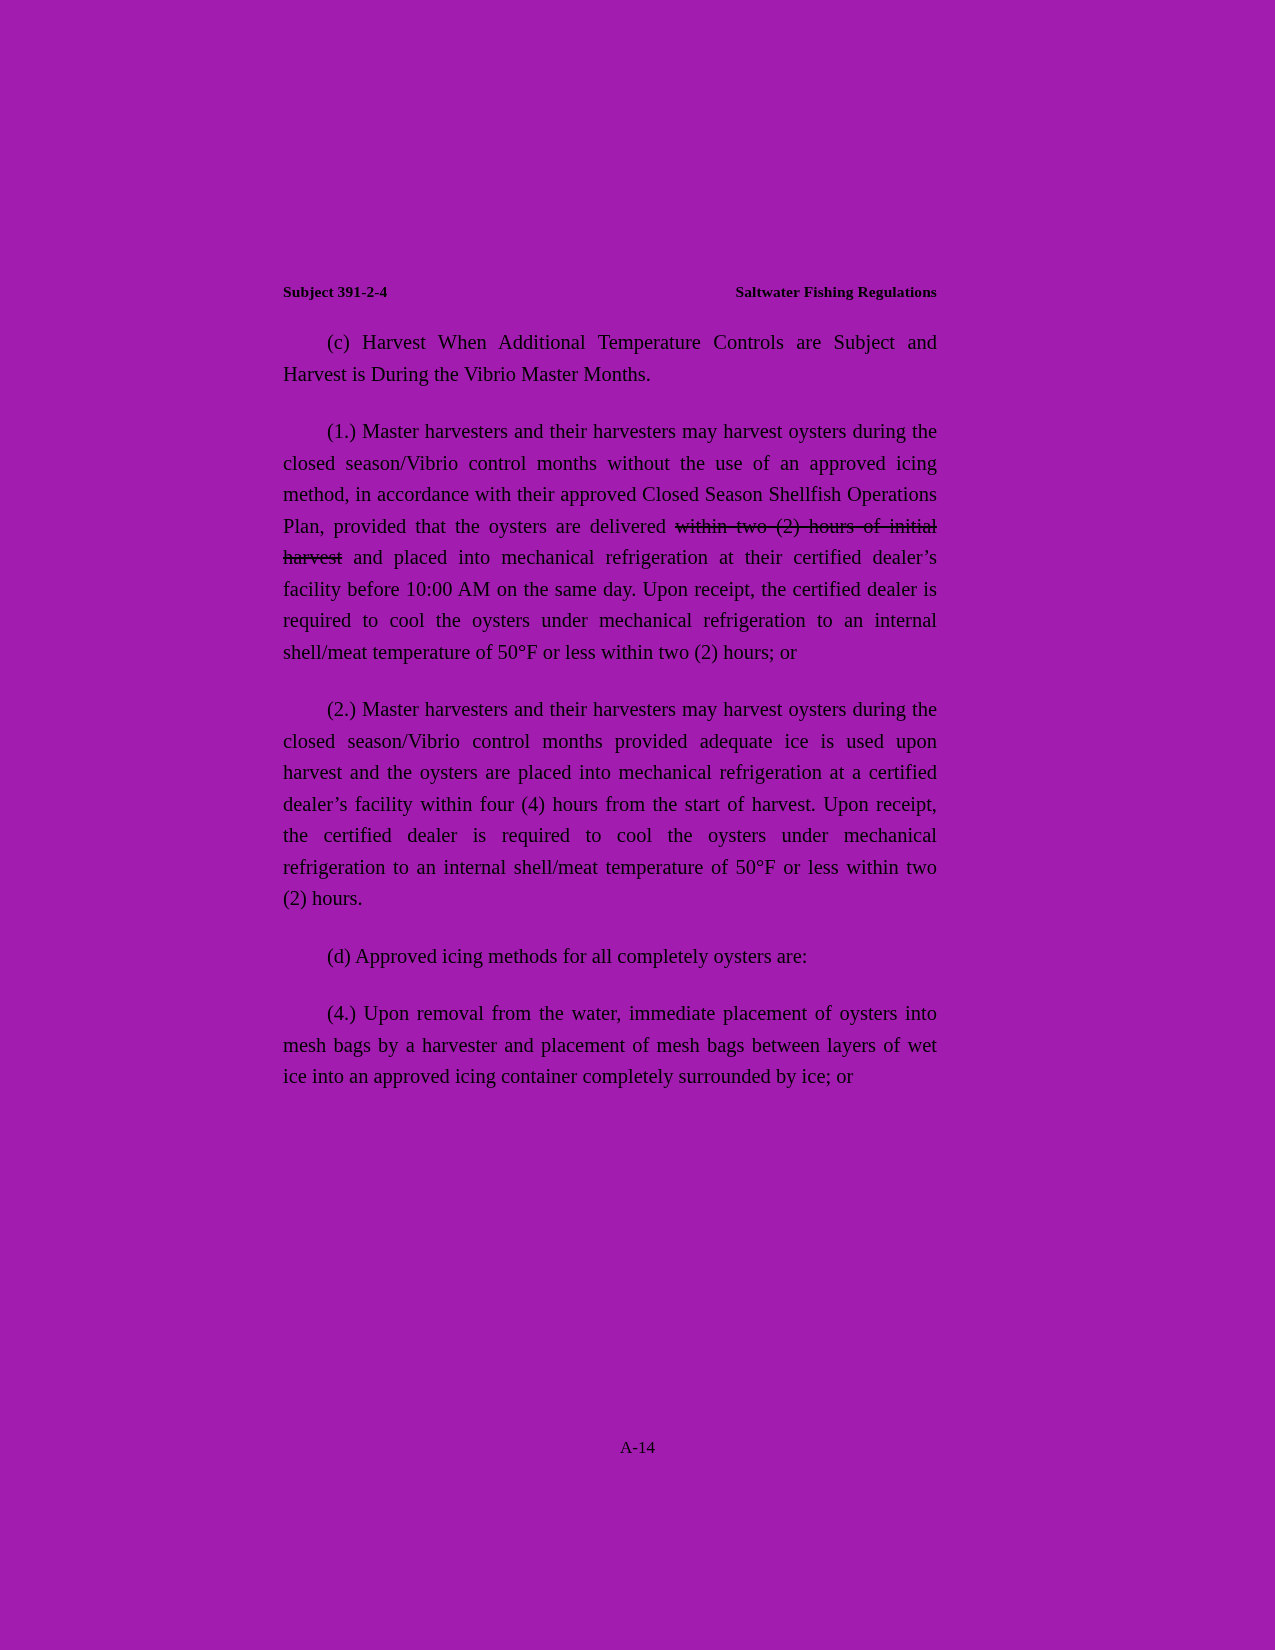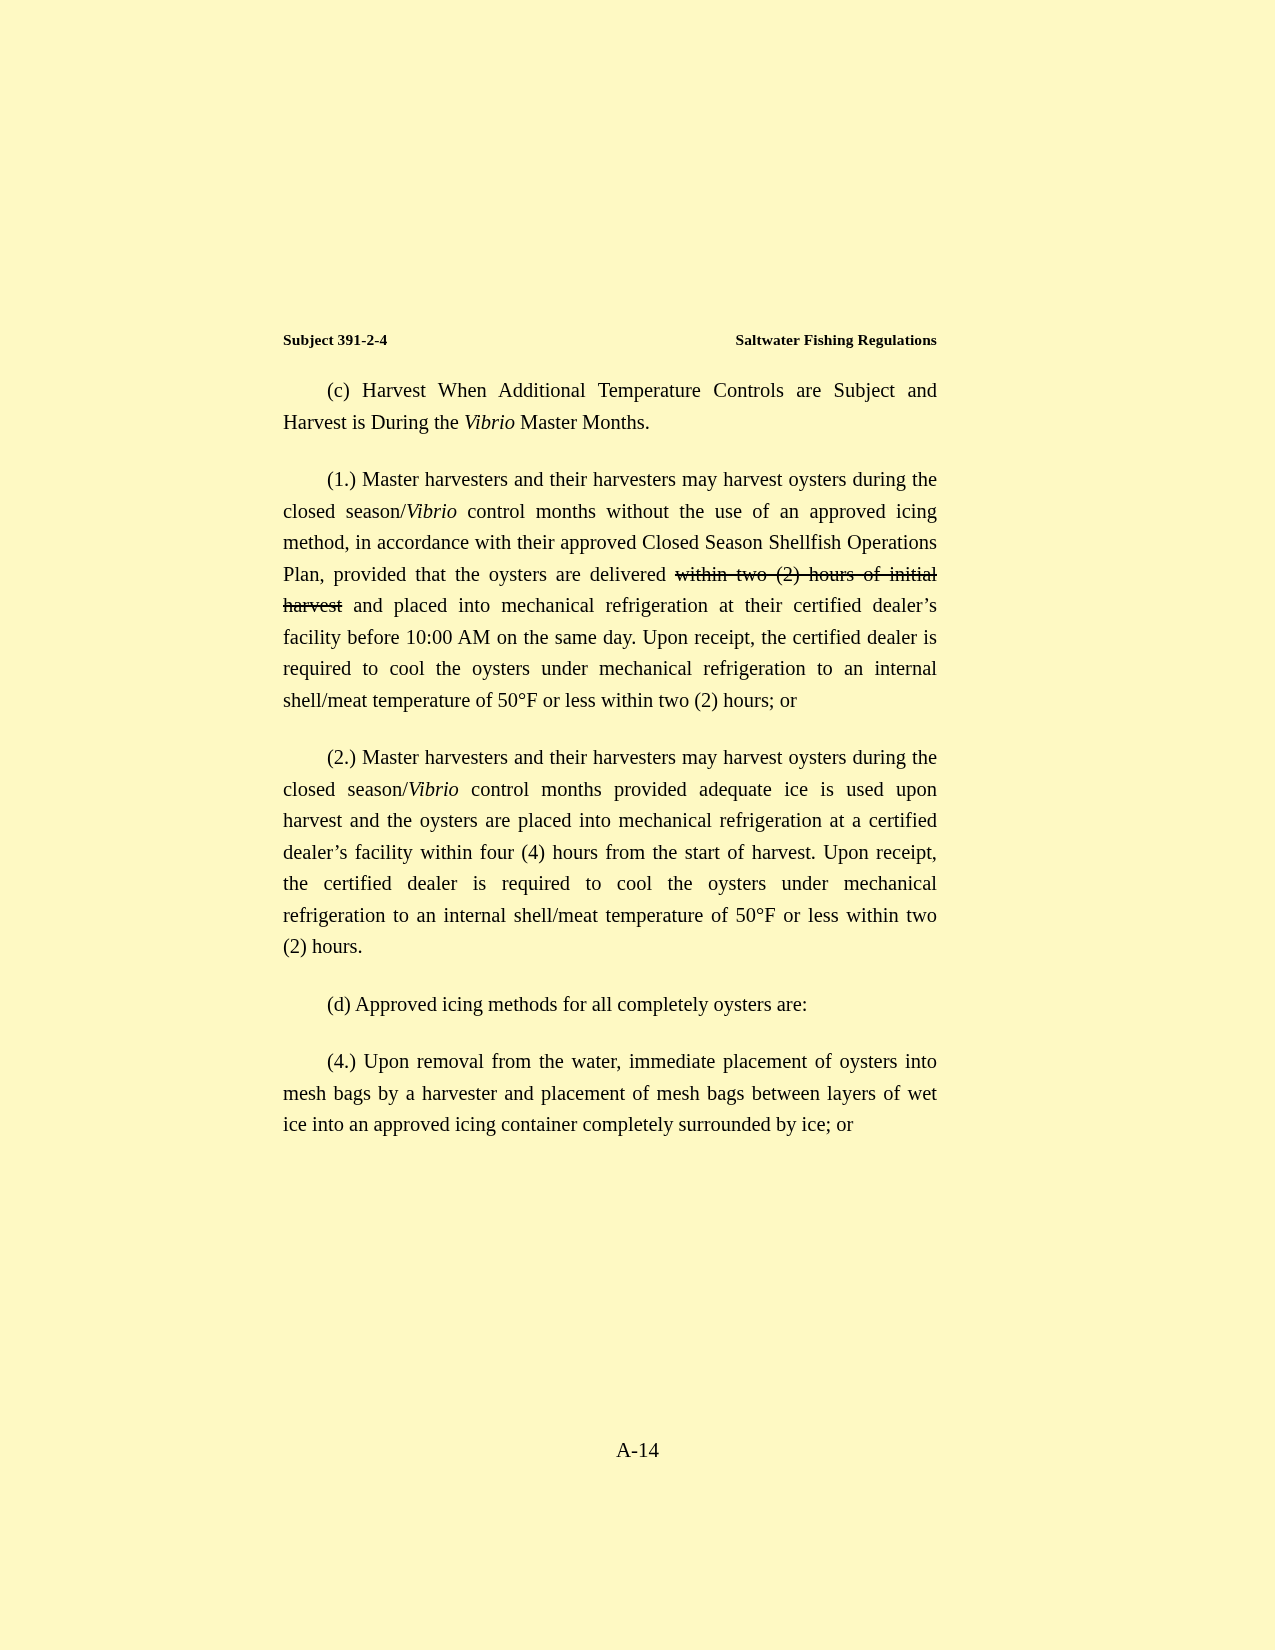--- a/index.html
+++ b/index.html
@@ -4,21 +4,21 @@
 <style>
   html, body {
     margin: 0;
     padding: 0;
     background: #ffffff;
   }
   .page {
     position: relative;
     width: 1275px;
     height: 1650px;
-    background: #fef9c3;
+    background: #a21caf;
     margin: 0 auto;
     overflow: hidden;
     font-family: "Liberation Serif", "DejaVu Serif", serif;
     color: #000000;
   }
   .content {
     position: absolute;
     left: 283px;
     top: 283px;
     width: 654px;
@@ -26,43 +26,43 @@
   .running-head {
     display: flex;
     justify-content: space-between;
     align-items: baseline;
     font-weight: bold;
     font-size: 15.5px;
     letter-spacing: 0.1px;
     margin-bottom: 26px;
   }
   .running-head .left  { white-space: nowrap; }
-  .running-head .right { white-space: nowrap; margin-top: 48px; }
+  .running-head .right { white-space: nowrap; }
 
   p.body {
     font-size: 20.5px;
     line-height: 31.5px;
     text-align: justify;
     text-justify: inter-word;
     margin: 0 0 26px 0;
     text-indent: 44px;
     hyphens: none;
   }
   p.body.last { margin-bottom: 0; }
 
-  .ital { font-style: italic; }
+  .ital { }
   .strike { text-decoration: line-through; }
 
   .footer {
     position: absolute;
     left: 0;
     right: 0;
     top: 1438px;
     text-align: center;
-    font-size: 21px;
+    font-size: 17px;
     font-family: "Liberation Serif", "DejaVu Serif", serif;
   }
 </style>
 </head>
 <body>
 
 <div class="page">
 
   <div class="content">
 

